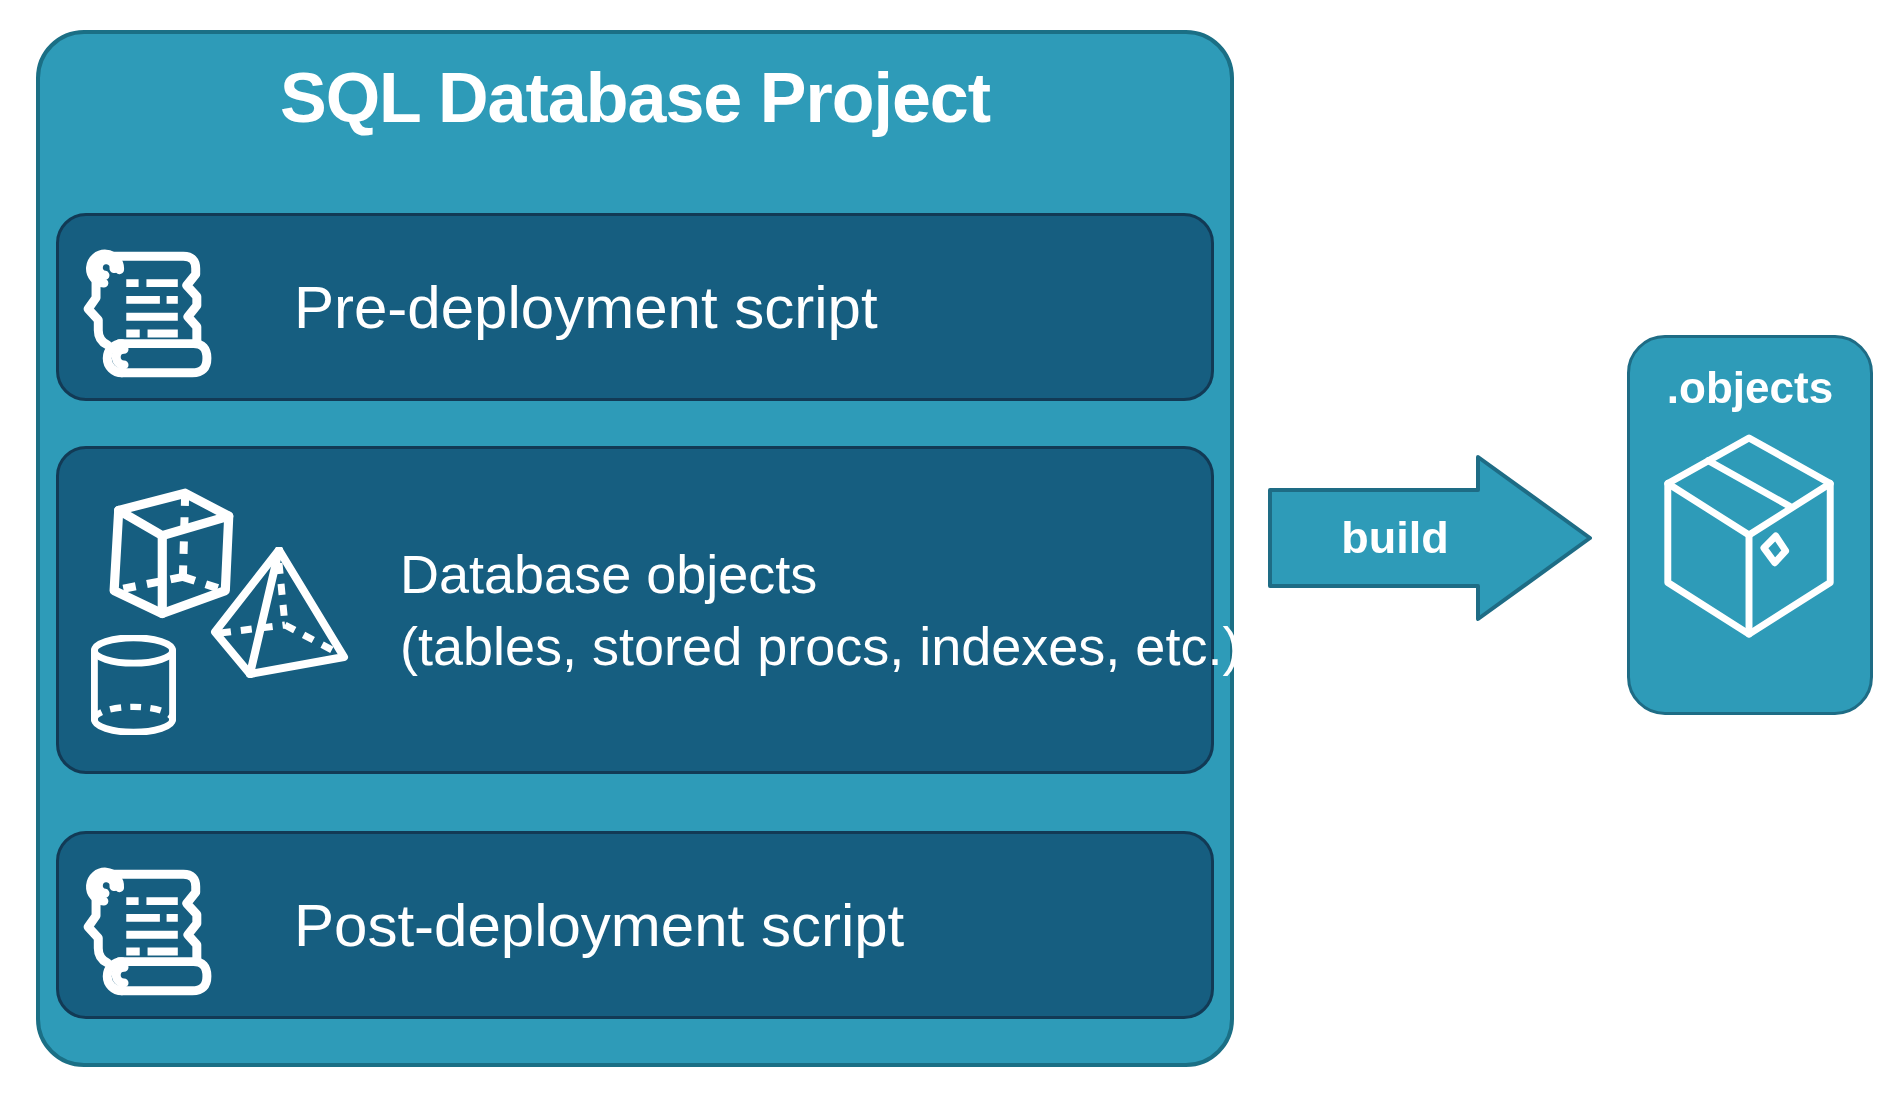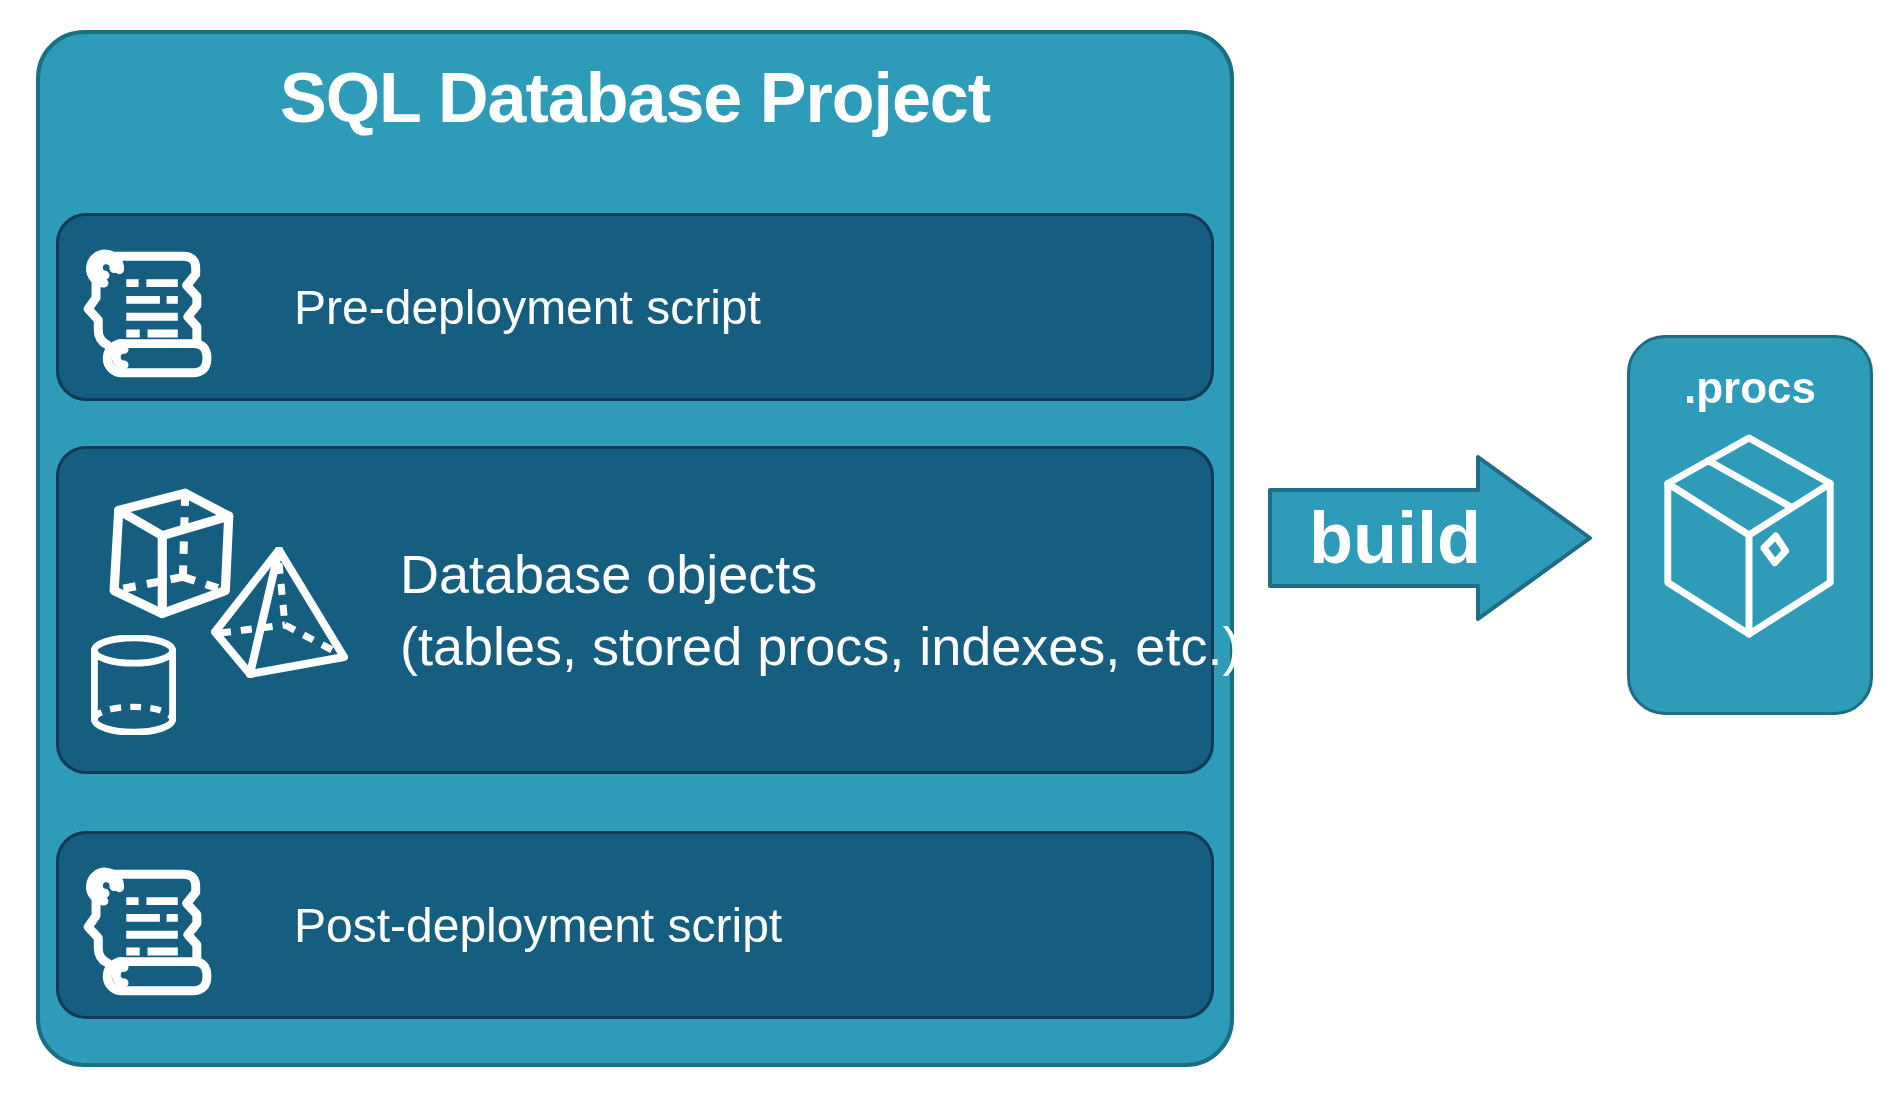--- a/index.html
+++ b/index.html
@@ -56,21 +56,21 @@
   }
   .box-pre     { top: 179px; height: 188px; }
   .box-objects { top: 412px; height: 328px; }
   .box-post    { top: 797px; height: 188px; }
 
   .box-label {
     position: absolute;
     left: 235px; top: 50%;
     transform: translateY(-50%);
     color: var(--text);
-    font-size: 48px;
+    font-size: 60px;
     font-weight: 400;
     white-space: nowrap;
   }
   .box-label-multi {
     position: absolute;
     left: 341px; top: 50%;
     transform: translateY(-50%);
     color: var(--text);
     font-size: 54px;
     font-weight: 400;
@@ -94,21 +94,21 @@
   .arrow-wrap svg { position: absolute; inset: 0; }
   .arrow-label {
     position: absolute;
     left: 0; top: 35px;
     width: 210px; height: 100px;
     padding-left: 44px;
     display: flex;
     align-items: center;
     justify-content: center;
     color: var(--text);
-    font-size: 72px;
+    font-size: 45px;
     font-weight: 700;
   }
 
   
   .dacpac-box {
     position: absolute;
     left: 1627px; top: 335px;
     width: 246px; height: 380px;
     background: var(--container-fill);
     border: 3px solid var(--arrow-border);
@@ -216,21 +216,21 @@
   </div>
 
   <div class="arrow-wrap">
     <svg viewBox="0 0 326 170">
       <polygon points="2,37 210,37 210,4 322,85 210,166 210,133 2,133" fill="var(--arrow-fill)" stroke="var(--arrow-border)" stroke-width="4" stroke-linejoin="round"></polygon>
     </svg>
     <div class="arrow-label">build</div>
   </div>
 
   <div class="dacpac-box">
-    <div class="dacpac-label">.procs</div>
+    <div class="dacpac-label">.objects</div>
     <svg class="package-svg stroke-icon" viewBox="0 0 178 210">
       <g stroke-width="7">
         <path d="M88 6 L170 52 L170 152 L88 204 L6 152 L6 52 Z"></path>
         <path d="M6 52 L88 104 L170 52"></path>
         <path d="M88 104 L88 204"></path>
         <path d="M47 29 L129 75"></path>
         <path d="M103 117 L115 105 L125 120 L114 132 Z"></path>
       </g>
     </svg>
   </div>

